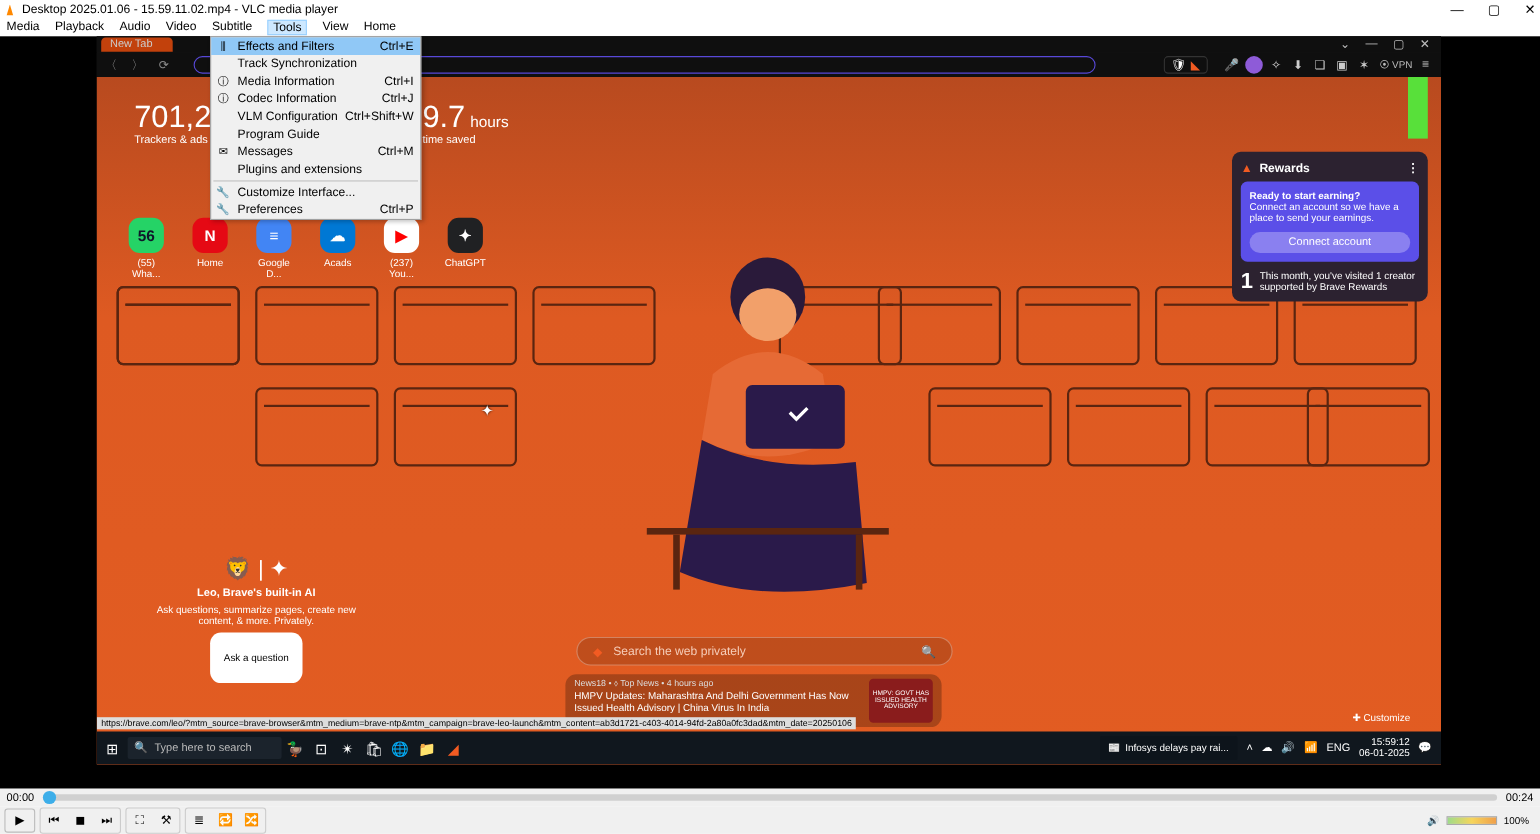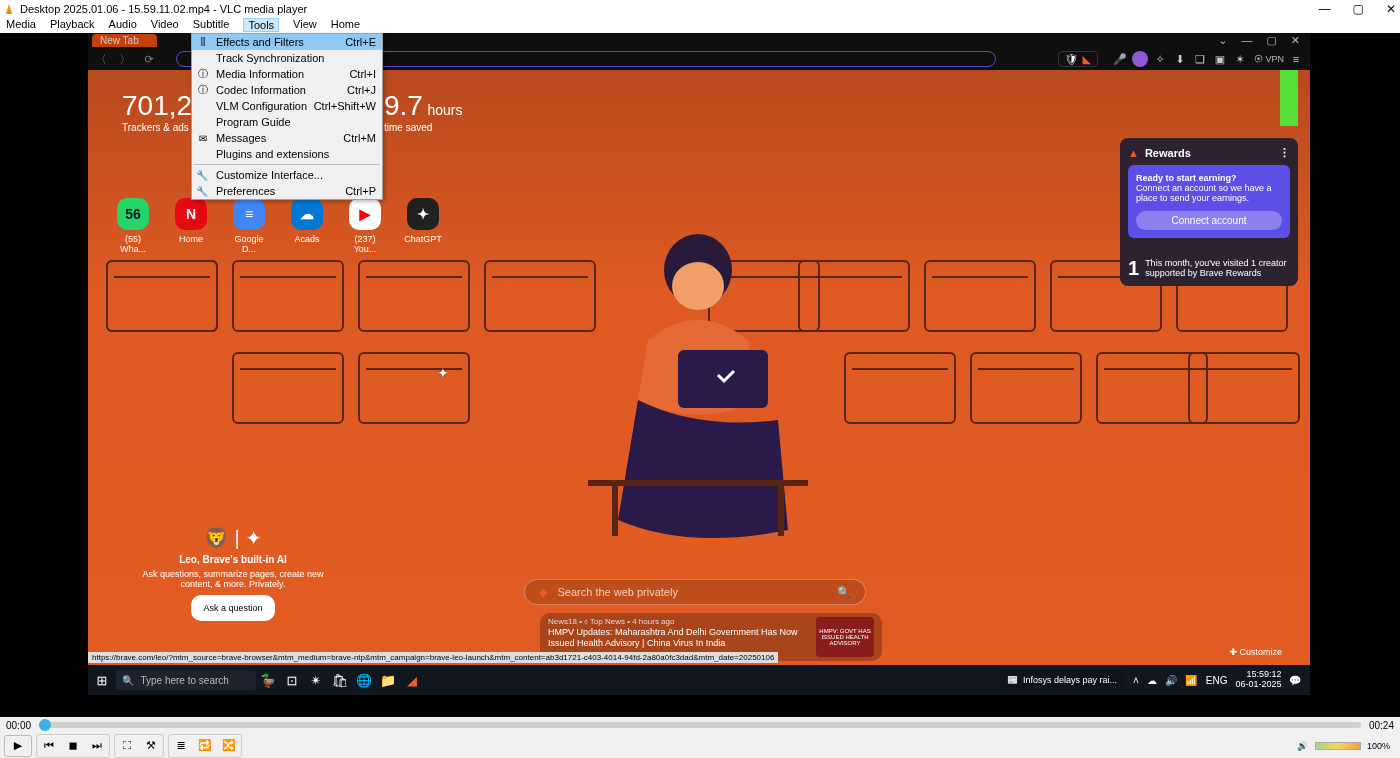--- a/index.html
+++ b/index.html
@@ -49,37 +49,37 @@
 .ht .lbl{font-size:10px;}
 
 
 #shorts { position:absolute; left:24px; top:128px; display:flex; gap:16px; }
 #shorts .sc { width:42px; text-align:center; font-size:9px; color:#fff;}
 #shorts .sc .tile{ width:32px;height:32px;border-radius:10px;margin:0 auto 4px;display:flex;align-items:center;justify-content:center;font-size:14px;font-weight:bold;}
 
 
 #leo { position:absolute; left:40px; bottom:74px; width:210px; text-align:center; color:#fff; font-size:9px;}
 #leo .h{font-size:10px;font-weight:bold;margin:4px 0;}
-#leo .btn{display:inline-block;background:#fff;color:#000;border-radius:10px;padding:8px 12px;margin-top:6px;font-size:9px;}
+#leo .btn{display:inline-block;background:#fff;color:#000;border-radius:10px;padding:18px 12px;margin-top:6px;font-size:9px;}
 
 
 #sbar{position:absolute;left:436px;bottom:90px;width:342px;height:26px;border:1px solid rgba(255,255,255,.3);border-radius:14px;background:rgba(0,0,0,.15);display:flex;align-items:center;padding:0 14px;color:#f6cdb9;font-size:11px;}
 #sbar .mag{margin-left:auto;}
 
 
-#news{position:absolute;left:452px;bottom:34px;width:342px;height:48px;background:rgba(0,0,0,.25);border-radius:10px;padding:4px 8px;display:flex;gap:8px;color:#fff;font-size:9px;margin-top:40px;}
+#news{position:absolute;left:426px;bottom:34px;width:342px;height:48px;background:rgba(0,0,0,.25);border-radius:10px;padding:4px 8px;display:flex;gap:8px;color:#fff;font-size:9px;margin-top:40px;}
 #news .txt{flex:1;}
 #news .meta{font-size:8px;color:#ddd;}
 #news .hl{color:#fff;font-size:9px;line-height:1.2;}
 #news .thumb{width:58px;height:40px;background:#8a1c1c;border-radius:4px;font-size:6px;color:#fff;display:flex;align-items:center;justify-content:center;text-align:center;}
 
 
 #rewards{position:absolute;right:12px;top:68px;width:178px;background:#2c2230;border-radius:8px;padding:8px;color:#fff;font-size:9px;}
 #rewards .hdr{display:flex;align-items:center;gap:6px;font-size:11px;font-weight:600;margin-bottom:6px;}
-#rewards .cta{background:#5b4fe8;border-radius:6px;padding:8px;margin-bottom:20px;}
+#rewards .cta{background:#5b4fe8;border-radius:6px;padding:8px;margin-bottom:8px;}
 #rewards .cta b{font-size:9px;}
 #rewards .cbtn{background:#8a80f0;border-radius:12px;text-align:center;padding:4px 0;margin-top:8px;font-size:10px;}
 #rewards .ft{display:flex;gap:6px;align-items:flex-start;}
 #rewards .one{font-size:20px;font-weight:bold;line-height:1;}
 #greenbadge{position:absolute;right:12px;top:0;width:18px;height:56px;background:#58e03a;}
 
 #popout{position:absolute;right:146px;top:128px;color:#fff;font-size:12px;}
 #cust{position:absolute;right:28px;bottom:38px;color:#fff;font-size:9px;}
 #statusurl{position:absolute;left:0;bottom:32px;background:#ddd;color:#000;font-size:8px;padding:1px 4px;}
 

